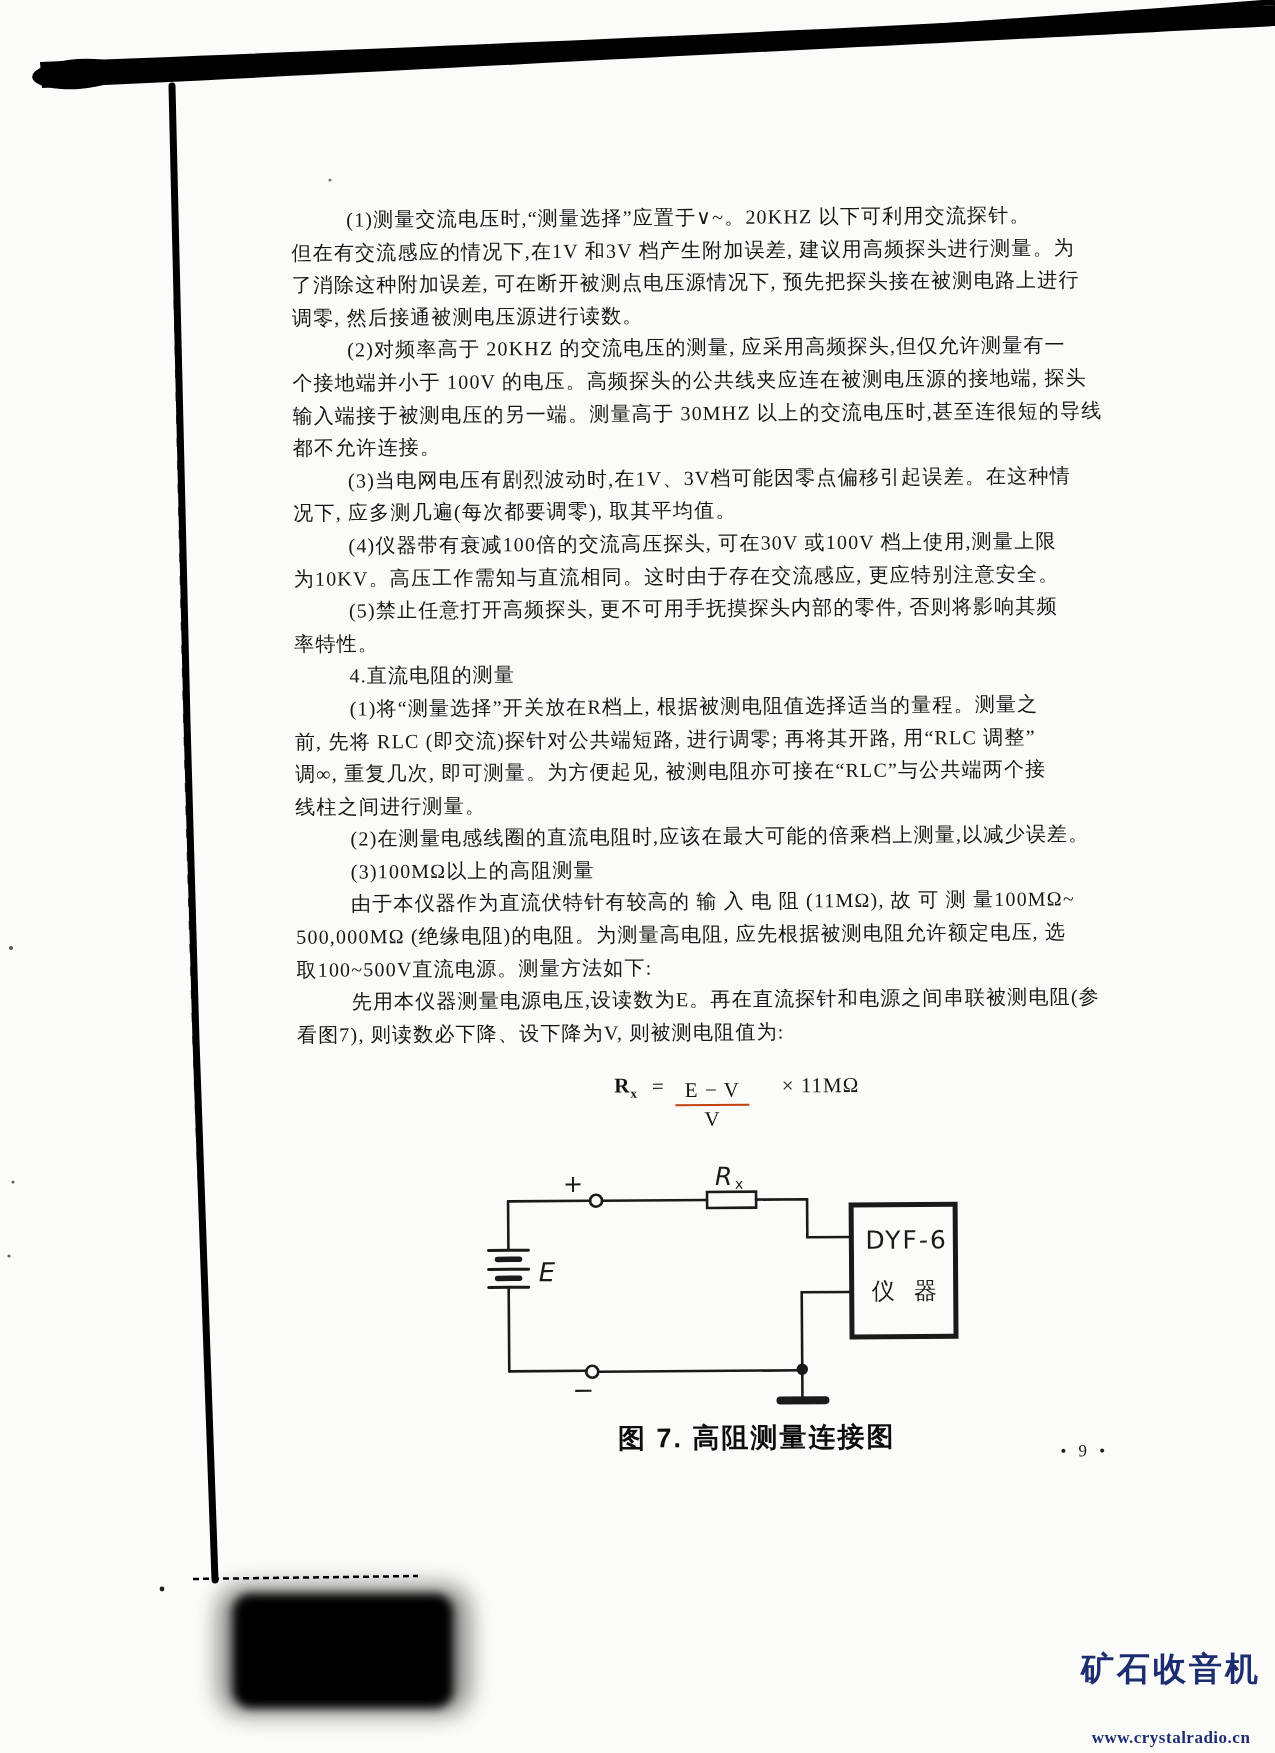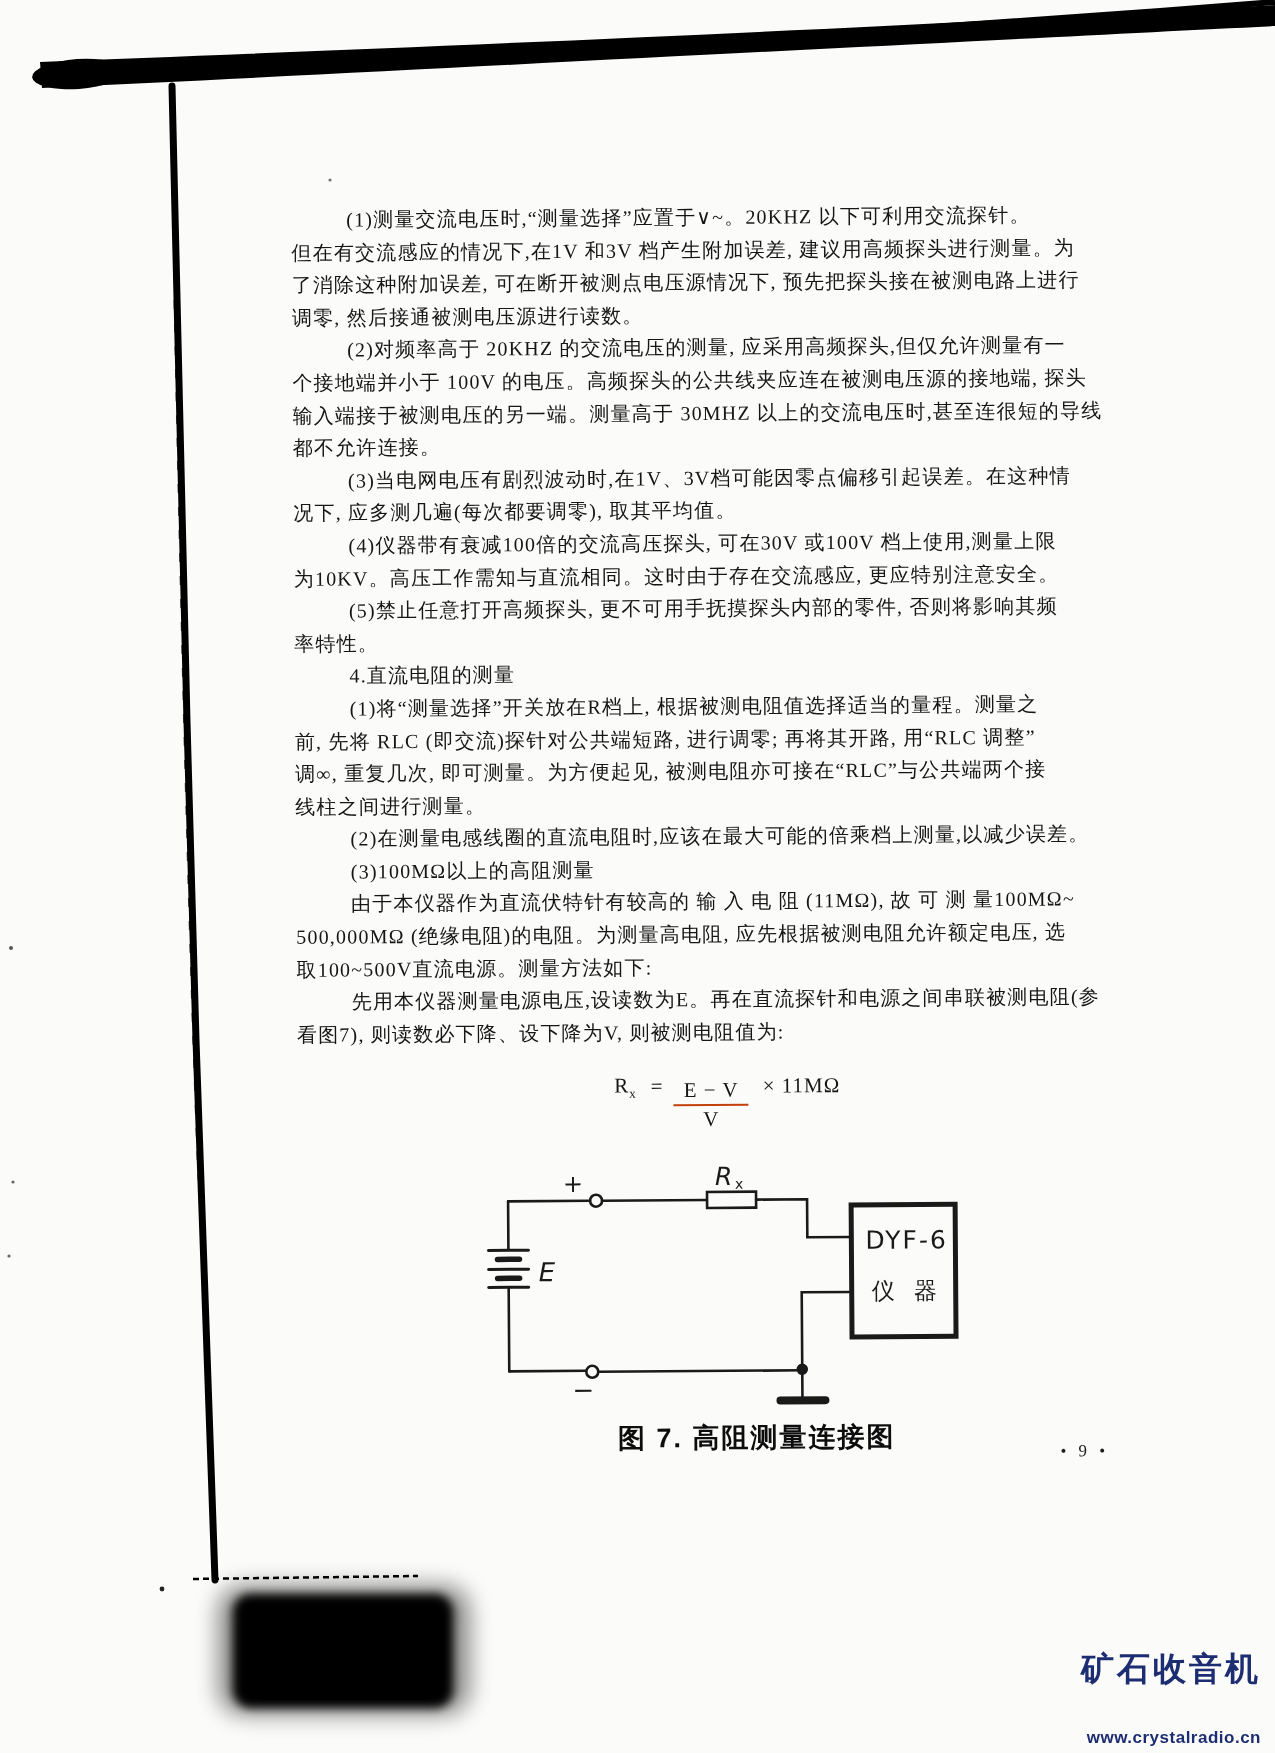--- a/index.html
+++ b/index.html
@@ -21,45 +21,45 @@
     font-size:20px;line-height:32.6px;letter-spacing:1.2px;
     white-space:nowrap;
   }
   #body-text .line{height:32.6px;}
   #body-text .line.indent{padding-left:55px;}
   
   #formula{
     position:absolute;left:612px;top:1042px;
     display:flex;align-items:center;font-size:21px;letter-spacing:1px;
   }
-  #formula .lhs{font-weight:normal;}
+  #formula .lhs{font-weight:bold;}
   #formula .lhs sub{font-size:13px;}
   #formula .eq{margin:0 10px 0 14px;}
   #formula .frac{display:inline-flex;flex-direction:column;text-align:center;line-height:1.1;}
   #formula .frac .num{border-bottom:2px solid #c2410c;padding:0 10px 2px 10px;margin-top:37px;}
   #formula .frac .den{padding-top:2px;}
-  #formula .factor{margin-left:14px;}
+  #formula .factor{margin-left:32px;}
   
   #circuit{position:absolute;left:440px;top:1155px;}
   #figure-caption{
     position:absolute;left:560px;top:1420px;width:384px;
     text-align:center;font-size:27px;font-weight:bold;letter-spacing:2px;
     font-family:"Liberation Sans","DejaVu Sans",sans-serif;
     color:#0d0d0d;white-space:nowrap;
   }
   #page-number{
     position:absolute;left:1030px;top:1444px;width:100px;
     text-align:center;font-size:17px;letter-spacing:4px;color:#1b1b1b;
   }
   
   #artifacts{position:absolute;inset:0;pointer-events:none;}
   
   #watermark{
-    position:absolute;right:14px;bottom:6px;text-align:right;
-    font-family:Liberation Sans, sans-serif;
+    position:absolute;right:14px;bottom:6px;text-align:center;
+    font-family:Liberation Serif, serif;
     line-height:1.05;
   }
   #watermark .wm-title{font-size:33px;font-weight:bold;letter-spacing:3px;}
   #watermark .wm-url{font-size:17px;font-weight:bold;letter-spacing:0.5px;margin-top:3px;}
   svg text{font-family:"DejaVu Sans","Liberation Sans",sans-serif;fill:#1a1a1a;}
 </style>
 </head>
 <body>
 
 <div id="page">

